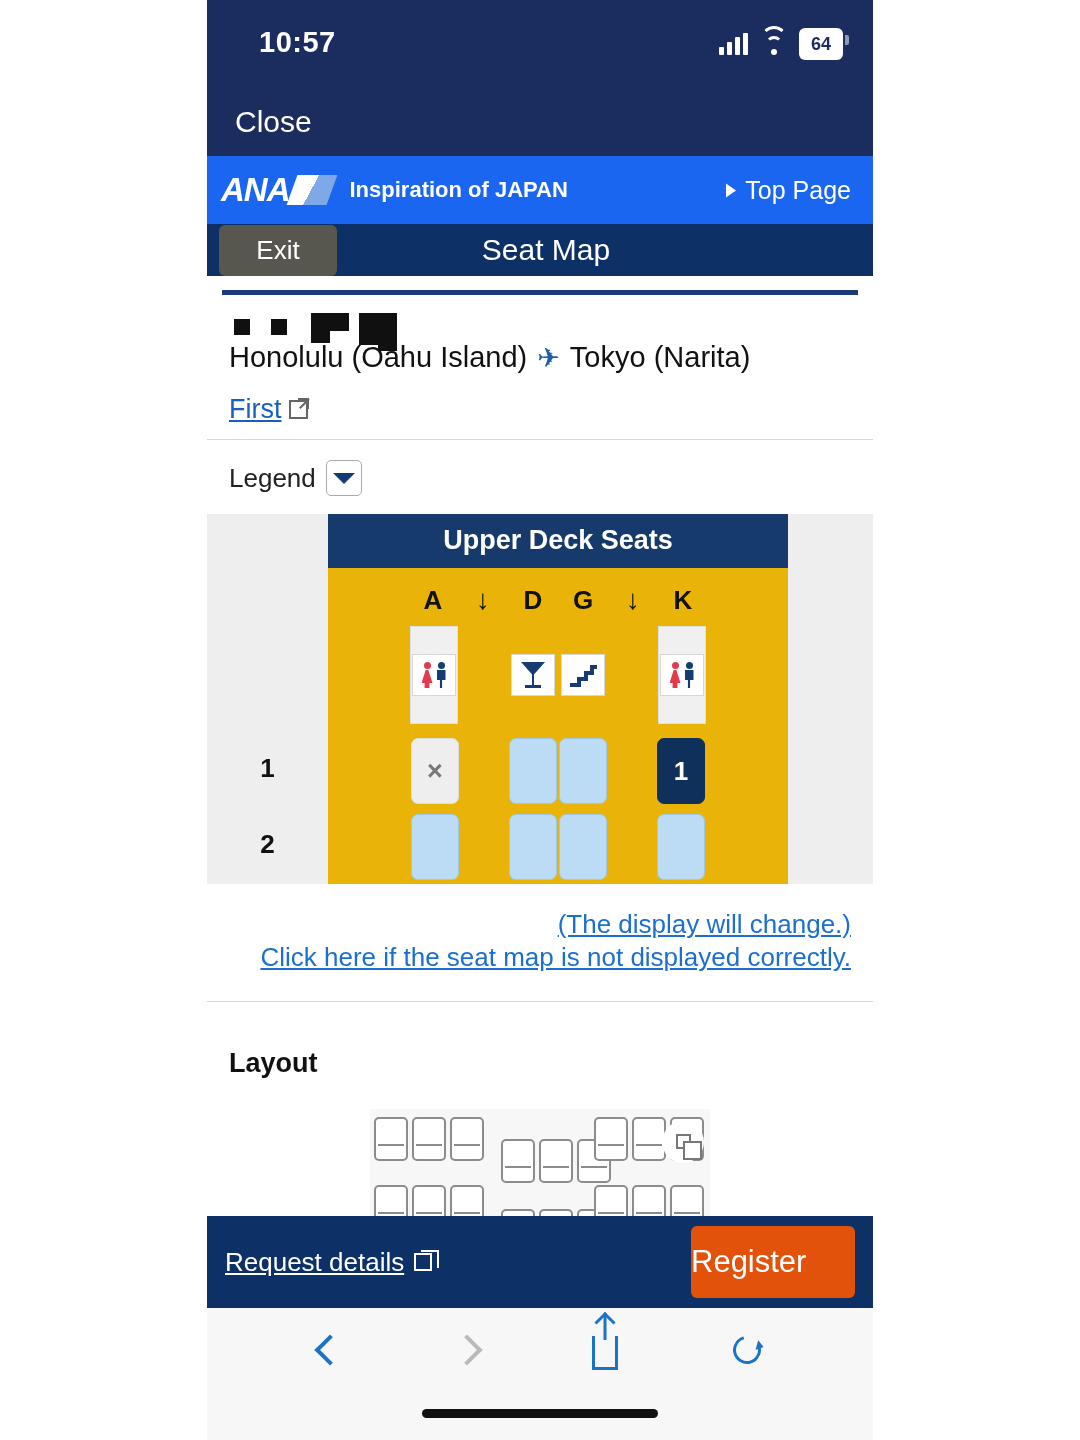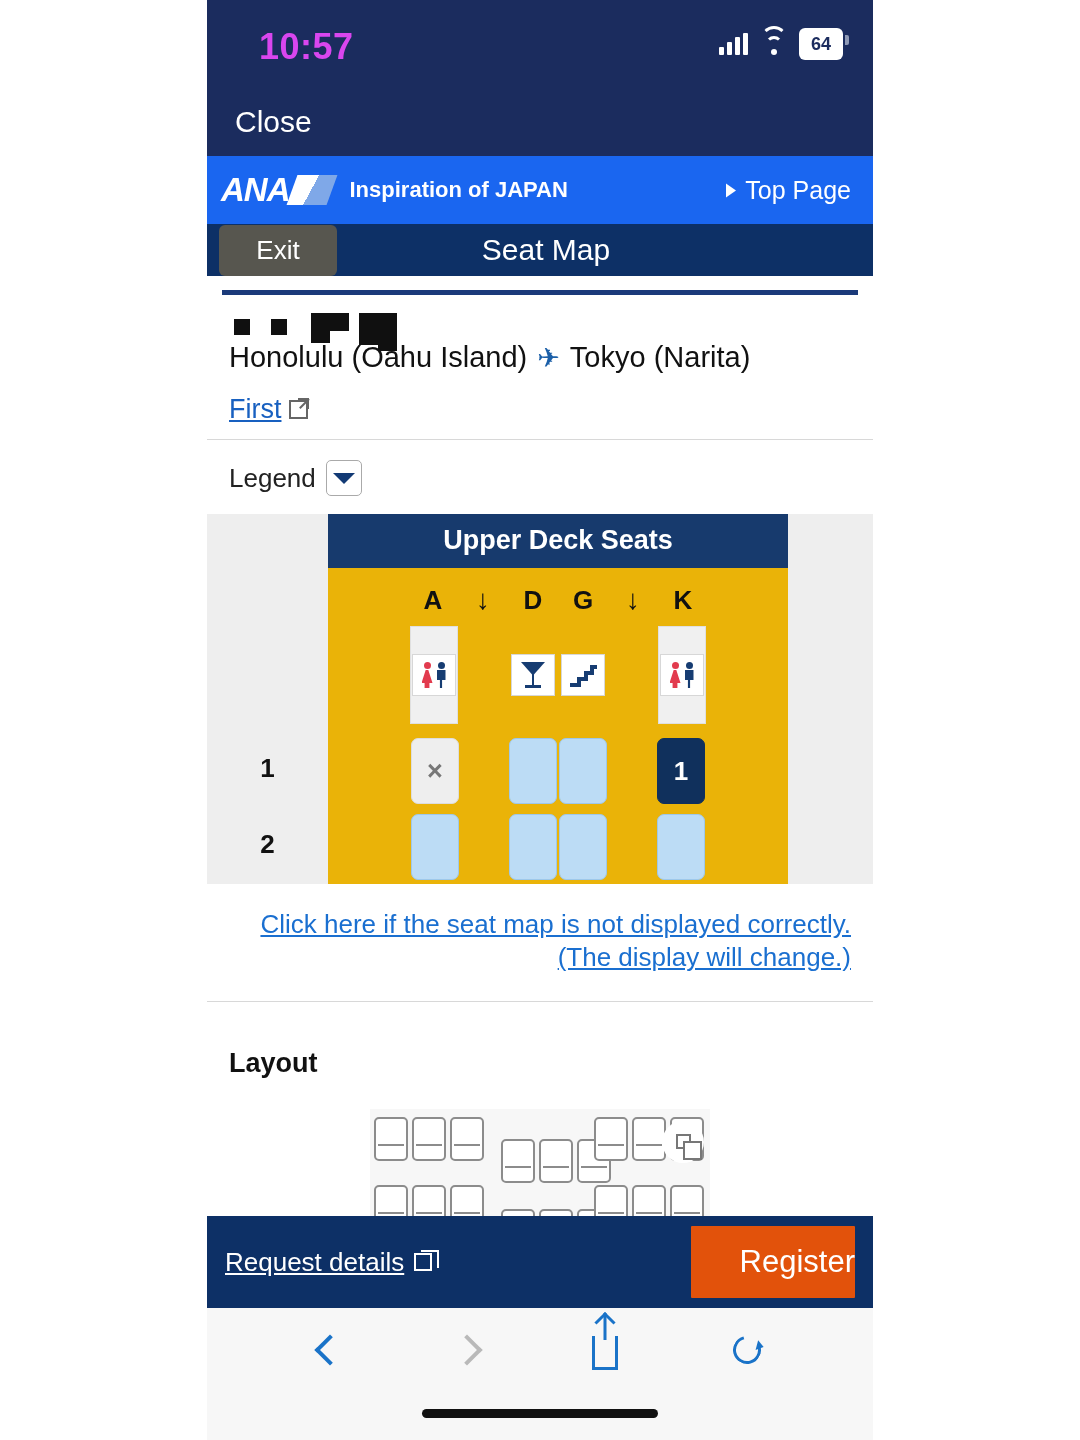--- a/index.html
+++ b/index.html
@@ -25,22 +25,22 @@
 
   
   .statusbar {
     height: 88px;
     background: #1b2c5e;
     position: relative;
   }
   .sb-time {
     position: absolute;
     left: 52px; top: 26px;
-    color: #d946ef;
-    font-size: 36px;
+    color: #ffffff;
+    font-size: 29px;
     font-weight: bold;
     letter-spacing: 0.5px;
   }
   .sb-right {
     position: absolute;
     right: 30px; top: 28px;
     display: flex; align-items: center; gap: 12px;
   }
   .bars { display: flex; align-items: flex-end; gap: 3px; height: 22px; }
   .bars i { display: block; width: 5px; background: #ffffff; border-radius: 1px; }
@@ -433,22 +433,22 @@
     content: ""; position: absolute; left: 5px; top: -5px;
     width: 16px; height: 16px; border: 2px solid #ffffff;
     border-left: none; border-bottom: none;
   }
   .register-btn {
     background: #e2520b;
     color: #ffffff;
     font-size: 31px;
     padding: 18px 0;
     width: 164px;
-    text-align: right;
-    border-radius: 1px;
+    text-align: left;
+    border-radius: 6px;
   }
 
   
   .safaribar {
     position: absolute;
     left: 0; bottom: 0;
     width: 666px; height: 132px;
     background: #f7f7f7;
   }
   .tool-icons {
@@ -655,22 +655,22 @@
               <div class="seat available"></div>
               <div class="gap-aisle"></div>
               <div class="seat available"></div>
             </div>
           </div>
         </div>
         <div class="map-gutter-right"></div>
       </div>
 
       <div class="notice">
+        <a href="#">(The display will change.)</a>
         <a href="#">Click here if the seat map is not displayed correctly.</a>
-        <a href="#">(The display will change.)</a>
       </div>
 
       <div class="layout-sec">
         <div class="layout-title">Layout</div>
         <div class="layout-figure">
           <div class="lseat" style="left:4px;top:8px;"></div>
           <div class="lseat" style="left:42px;top:8px;"></div>
           <div class="lseat" style="left:80px;top:8px;"></div>
           <div class="lseat" style="left:4px;top:76px;"></div>
           <div class="lseat" style="left:42px;top:76px;"></div>

